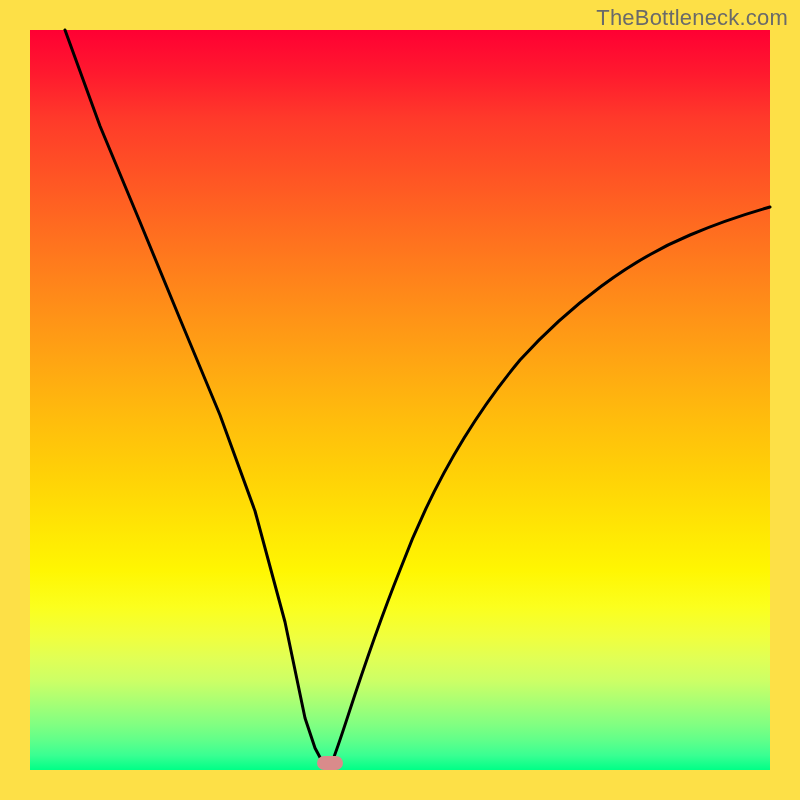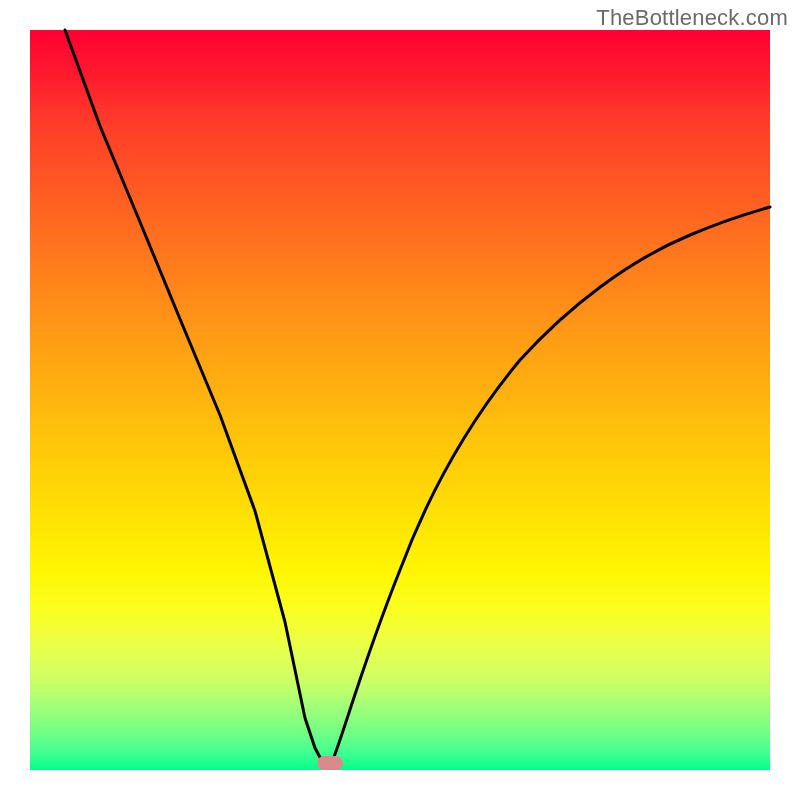--- a/index.html
+++ b/index.html
@@ -10,21 +10,21 @@
     background: #000;
     font-family: Arial, Helvetica, sans-serif;
     overflow: hidden;
   }
   .frame {
     position: absolute;
     top: 0;
     left: 0;
     width: 800px;
     height: 800px;
-    background: #ffffff;
+    background: #fde047;
     text-align: center;
   }
   .plot-area {
     position: absolute;
     left: 30px;
     top: 30px;
     width: 740px;
     height: 740px;
     
     background: linear-gradient(

